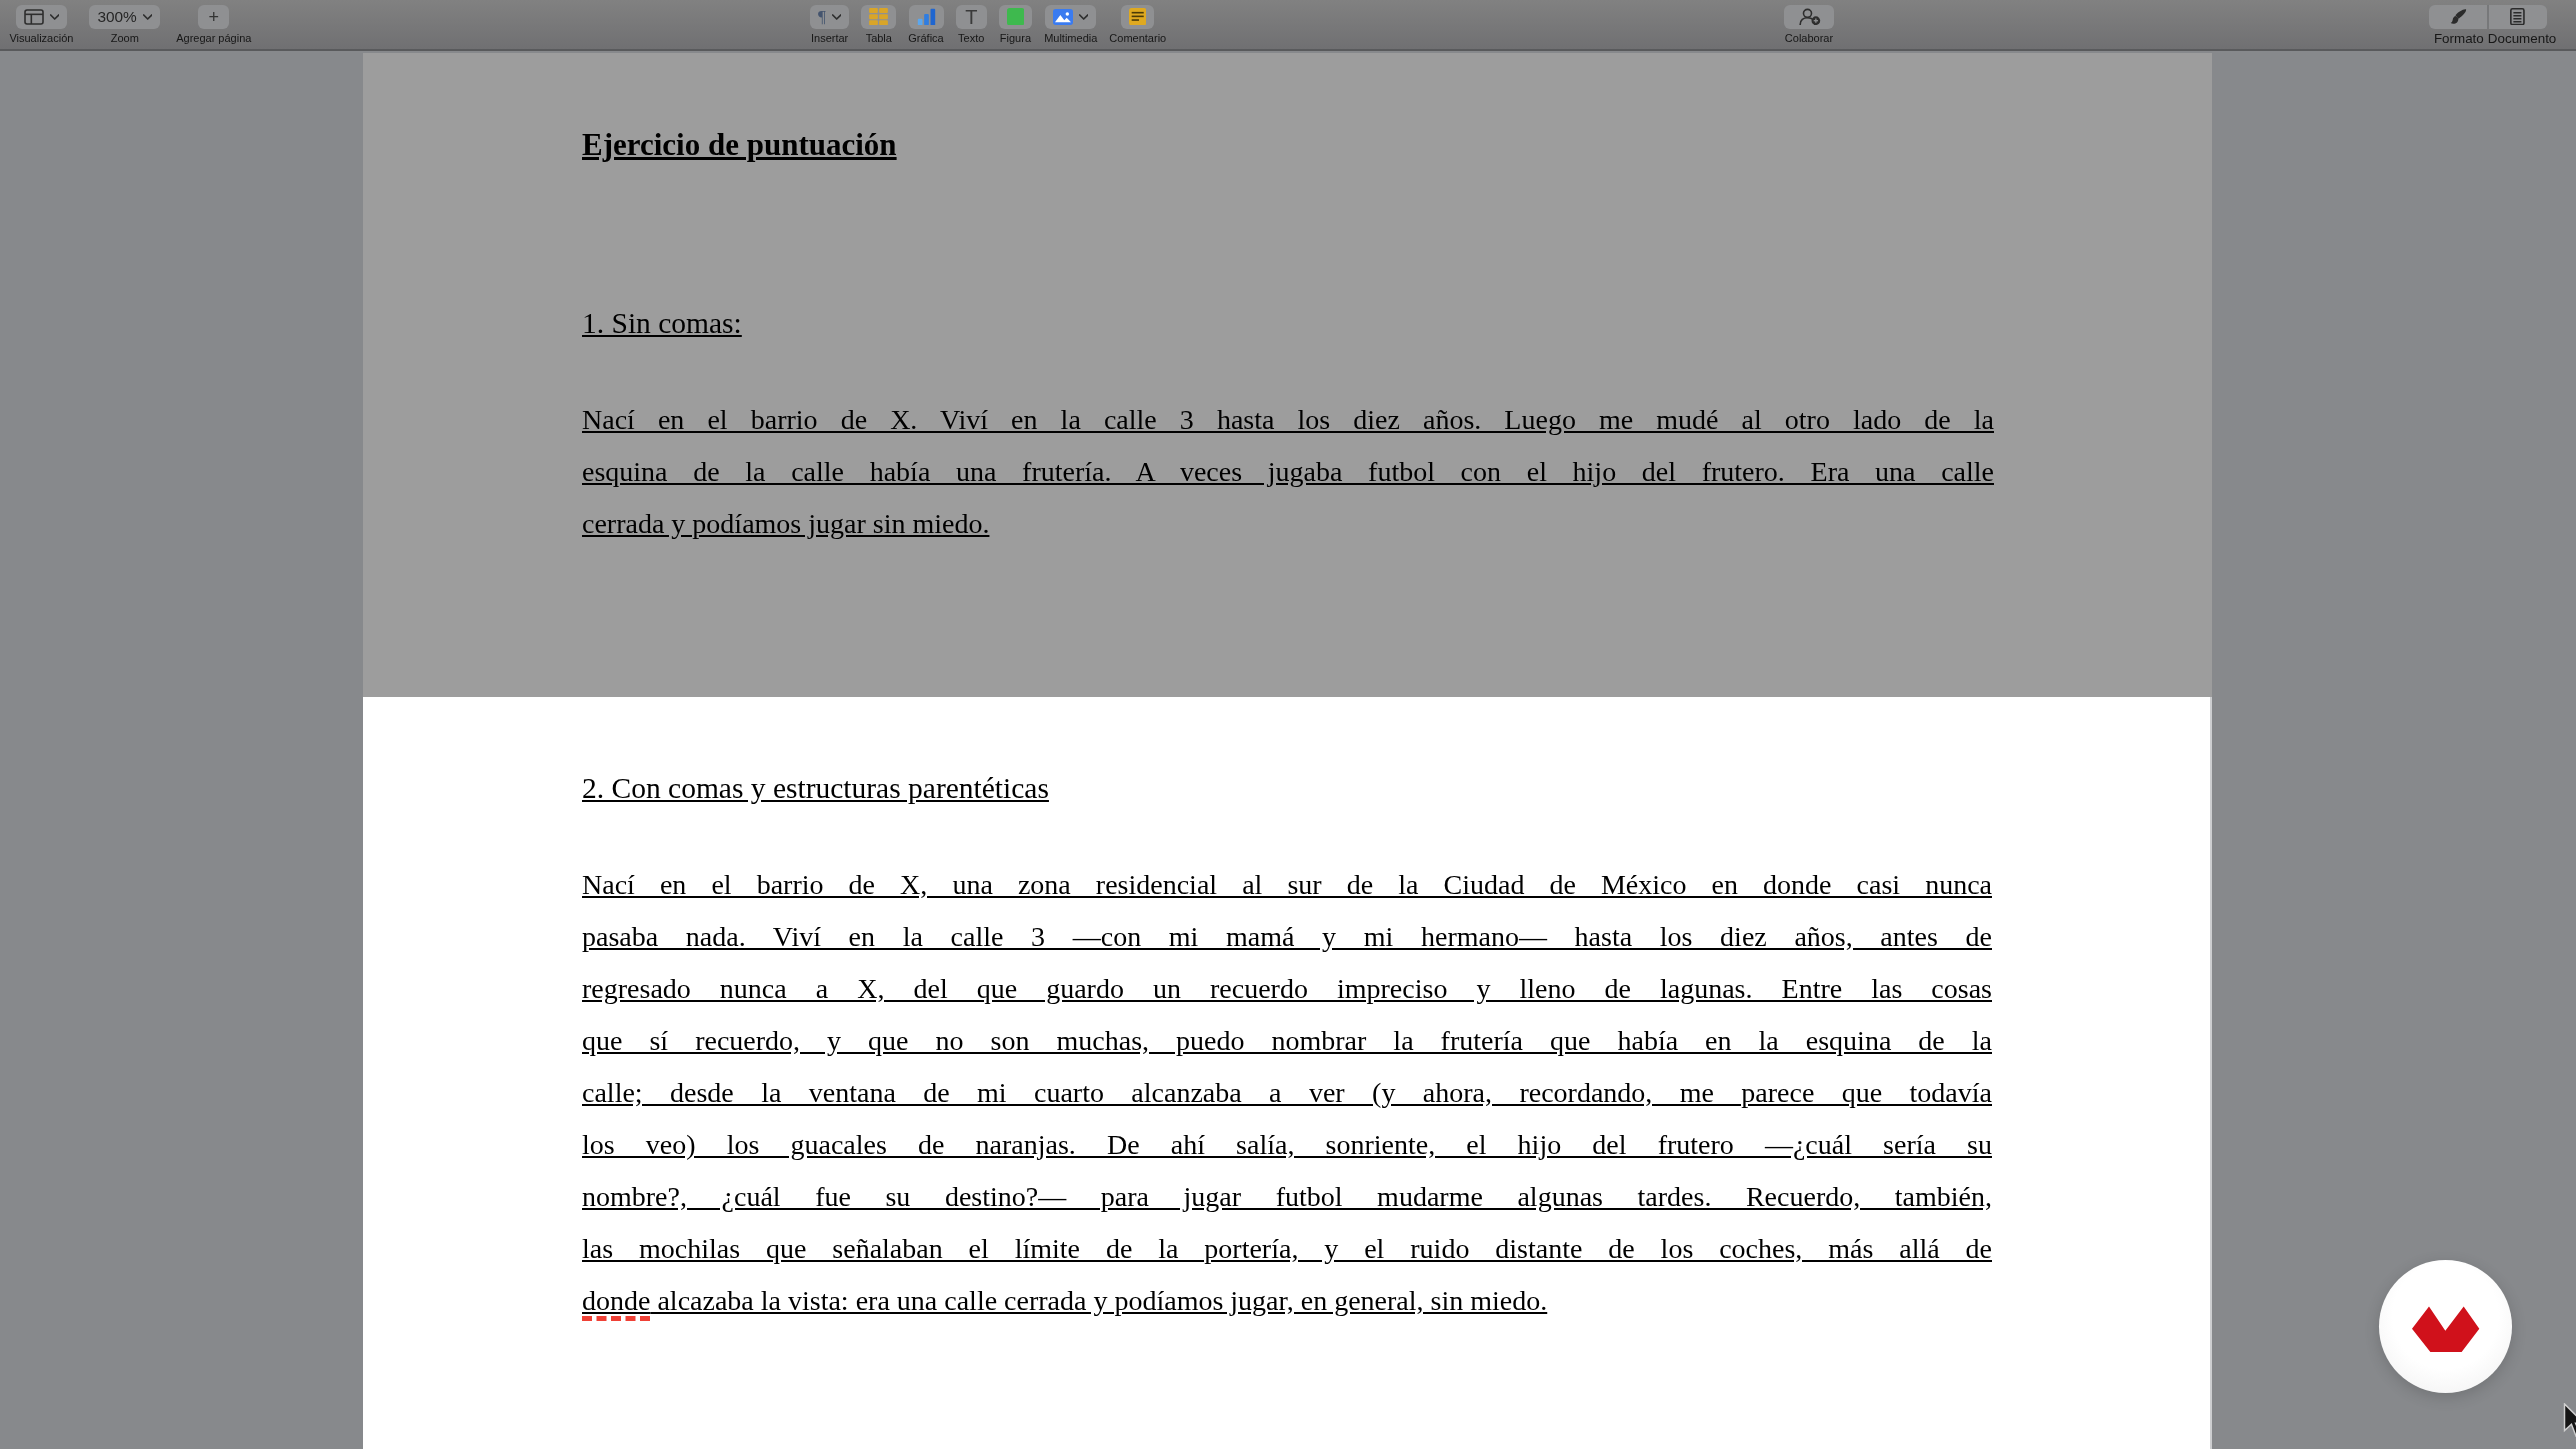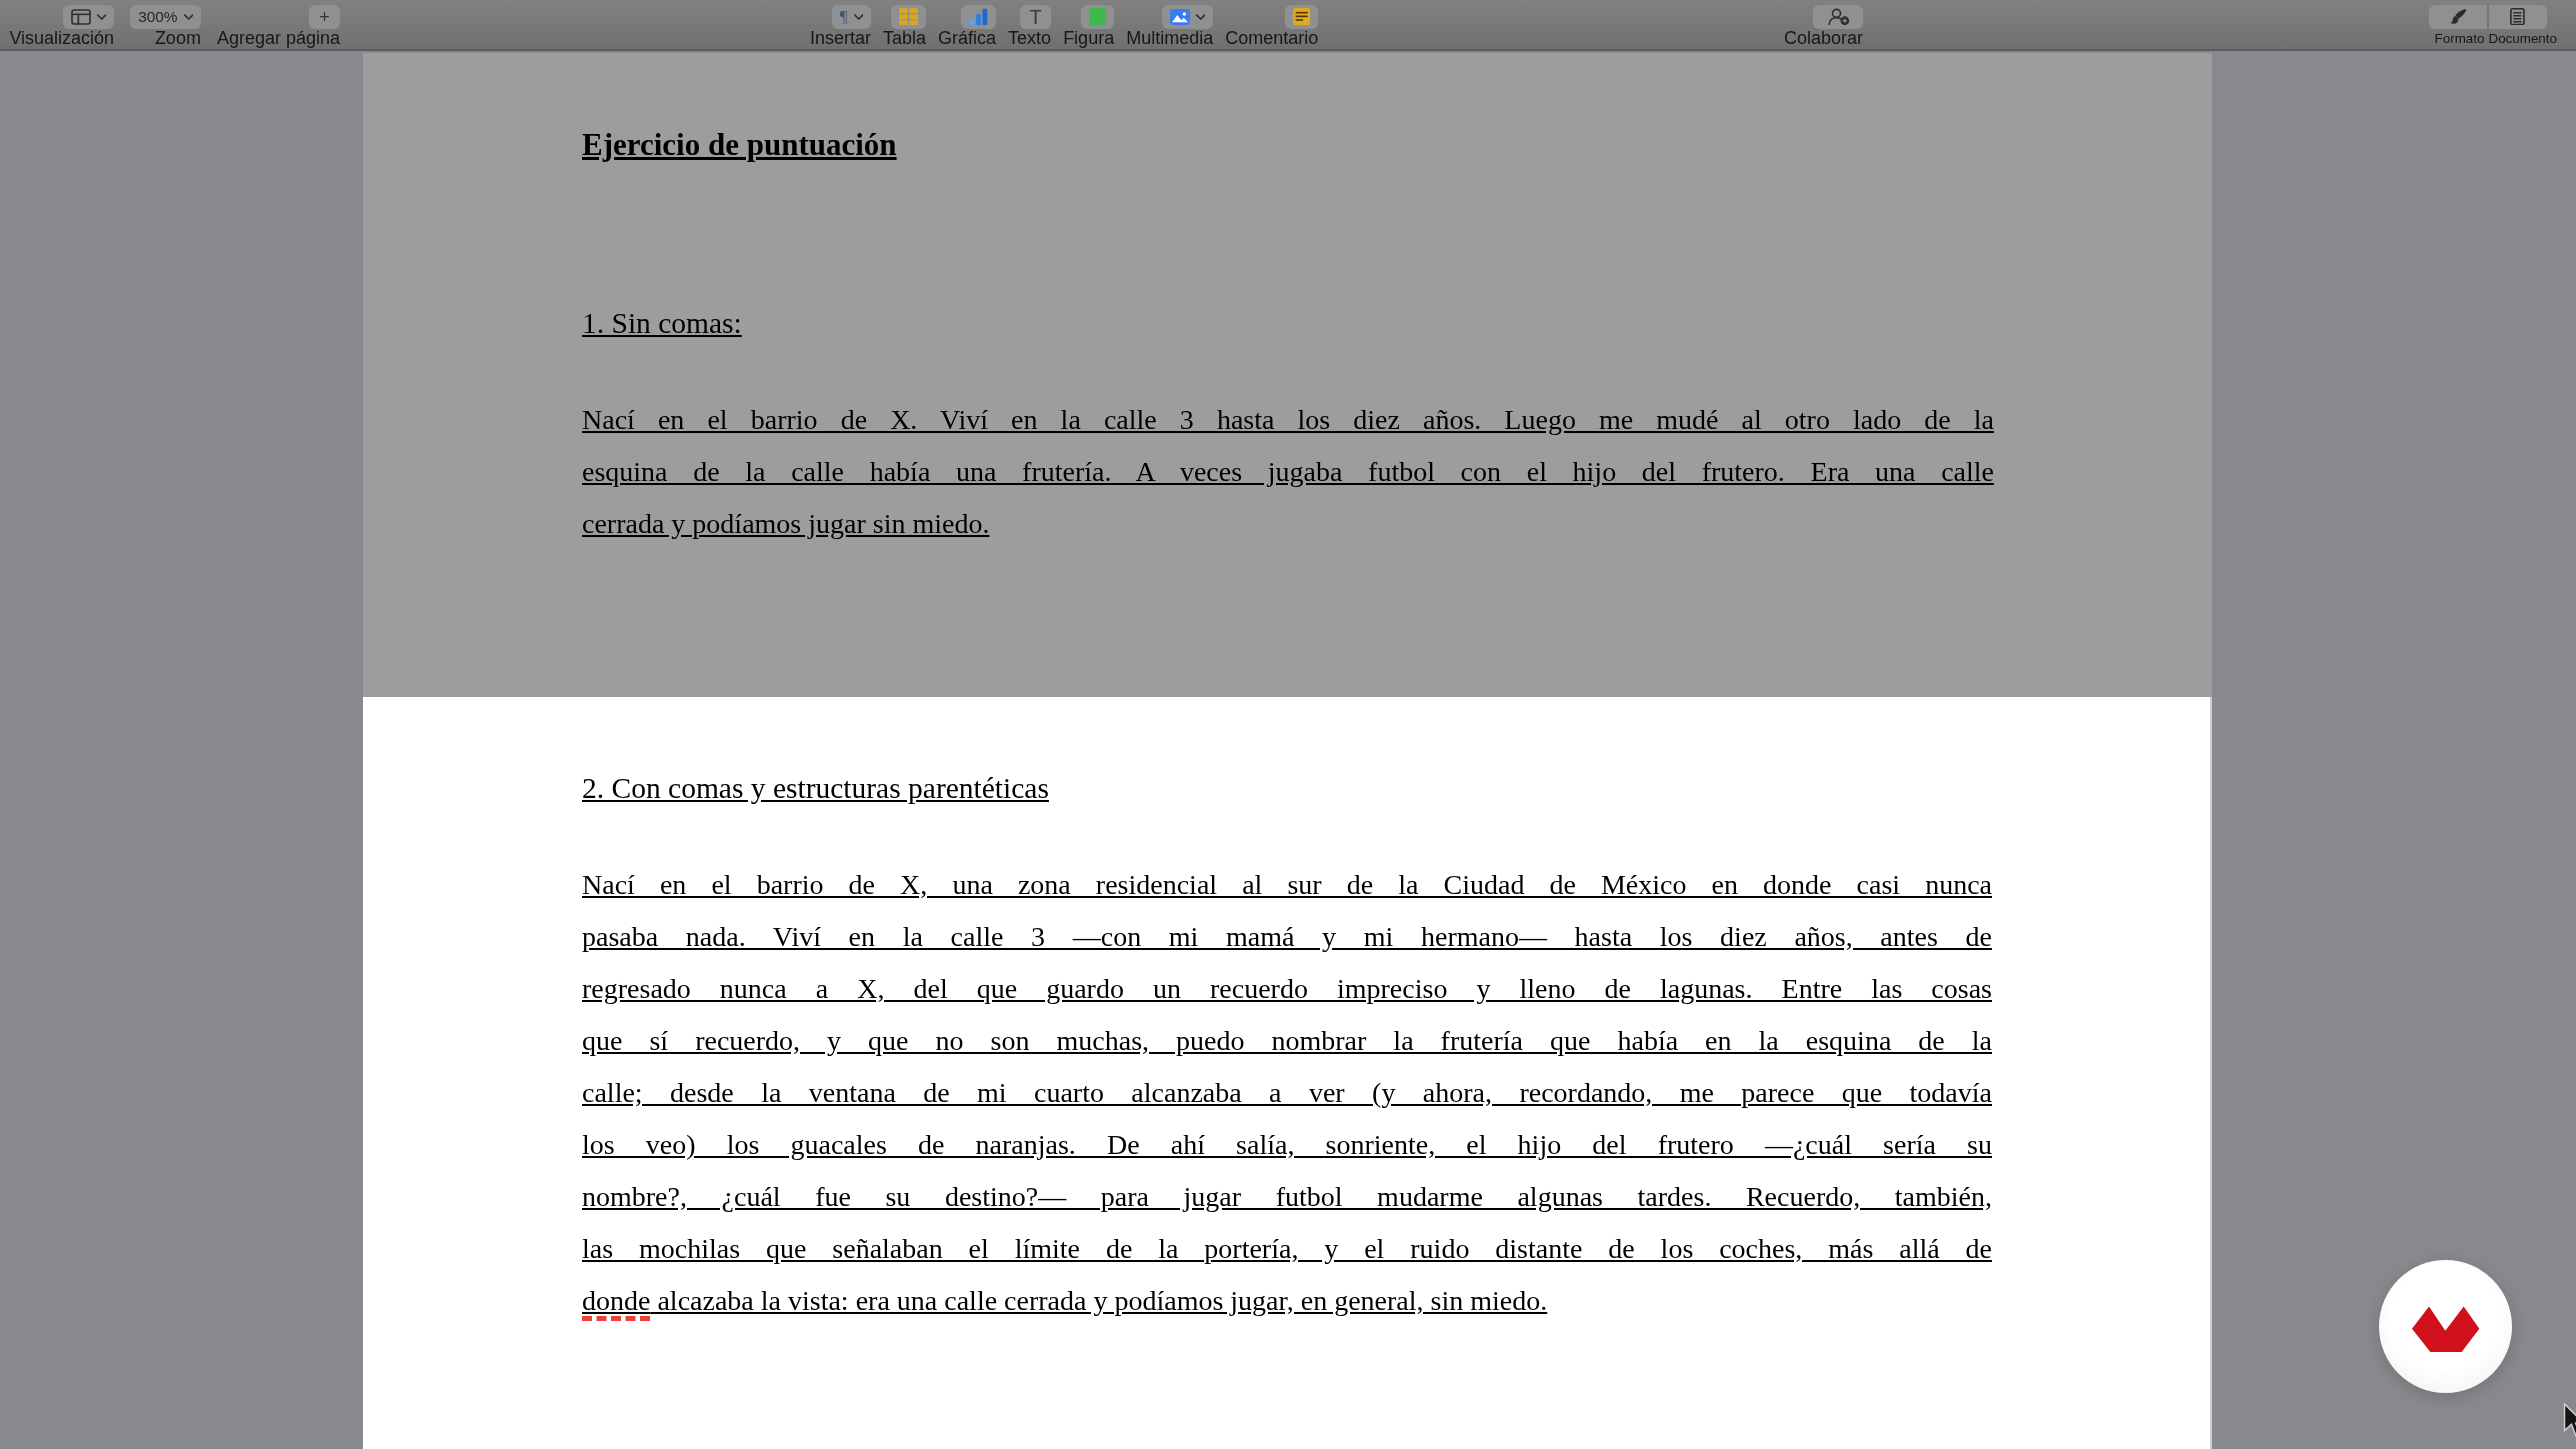--- a/index.html
+++ b/index.html
@@ -11,29 +11,29 @@
     position:absolute; top:0; left:0; width:2576px; height:51px;
     background:linear-gradient(#818181, #707072);
     border-bottom:2px solid #595a5c;
     z-index:10;
   }
   .tb-group { position:absolute; top:4.7px; display:flex; align-items:flex-start; gap:16px; }
   .tb-group-left   { left:9.4px; }
   .tb-group-center { left:810px; gap:12px; }
   .tb-group-collab { left:1784px; }
   .tb-group-right  { right:29.5px; }
-  .tb-item { display:flex; flex-direction:column; align-items:flex-end; }
+  .tb-item { display:flex; flex-direction:column; align-items:center; }
   .tb-btn {
     display:inline-flex; align-items:center; justify-content:center; gap:6px;
     height:24px; min-width:31px; padding:0 8px;
     background:#8f9092; border:none; border-radius:6px;
     color:#262626; cursor:default;
   }
   .tb-btn svg { display:block; }
-  .tb-label { margin-top:2.7px; font-size:18px; line-height:14.8px; color:#171717; white-space:nowrap; }
+  .tb-label { margin-top:2.7px; font-size:11px; line-height:14.8px; color:#171717; white-space:nowrap; }
   .zoom-text { font-size:15.4px; color:#262626; }
   .glyph { font-size:18px; color:#333; line-height:1; }
   .pilcrow { font-size:17.4px; color:#44546e; font-family:"Liberation Serif", serif; }
   
   .seg { display:flex; height:24px; background:#8f9092; border-radius:6px; overflow:hidden; }
   .seg-btn { display:flex; align-items:center; justify-content:center; width:58px; background:transparent; border:none; cursor:default; }
   .seg-div { width:1.3px; background:#77787a; }
   .seg-labels { display:flex; margin-top:2.7px; }
   .seg-labels span { width:58px; text-align:center; font-size:13.4px; color:#171717; white-space:nowrap; }
 

